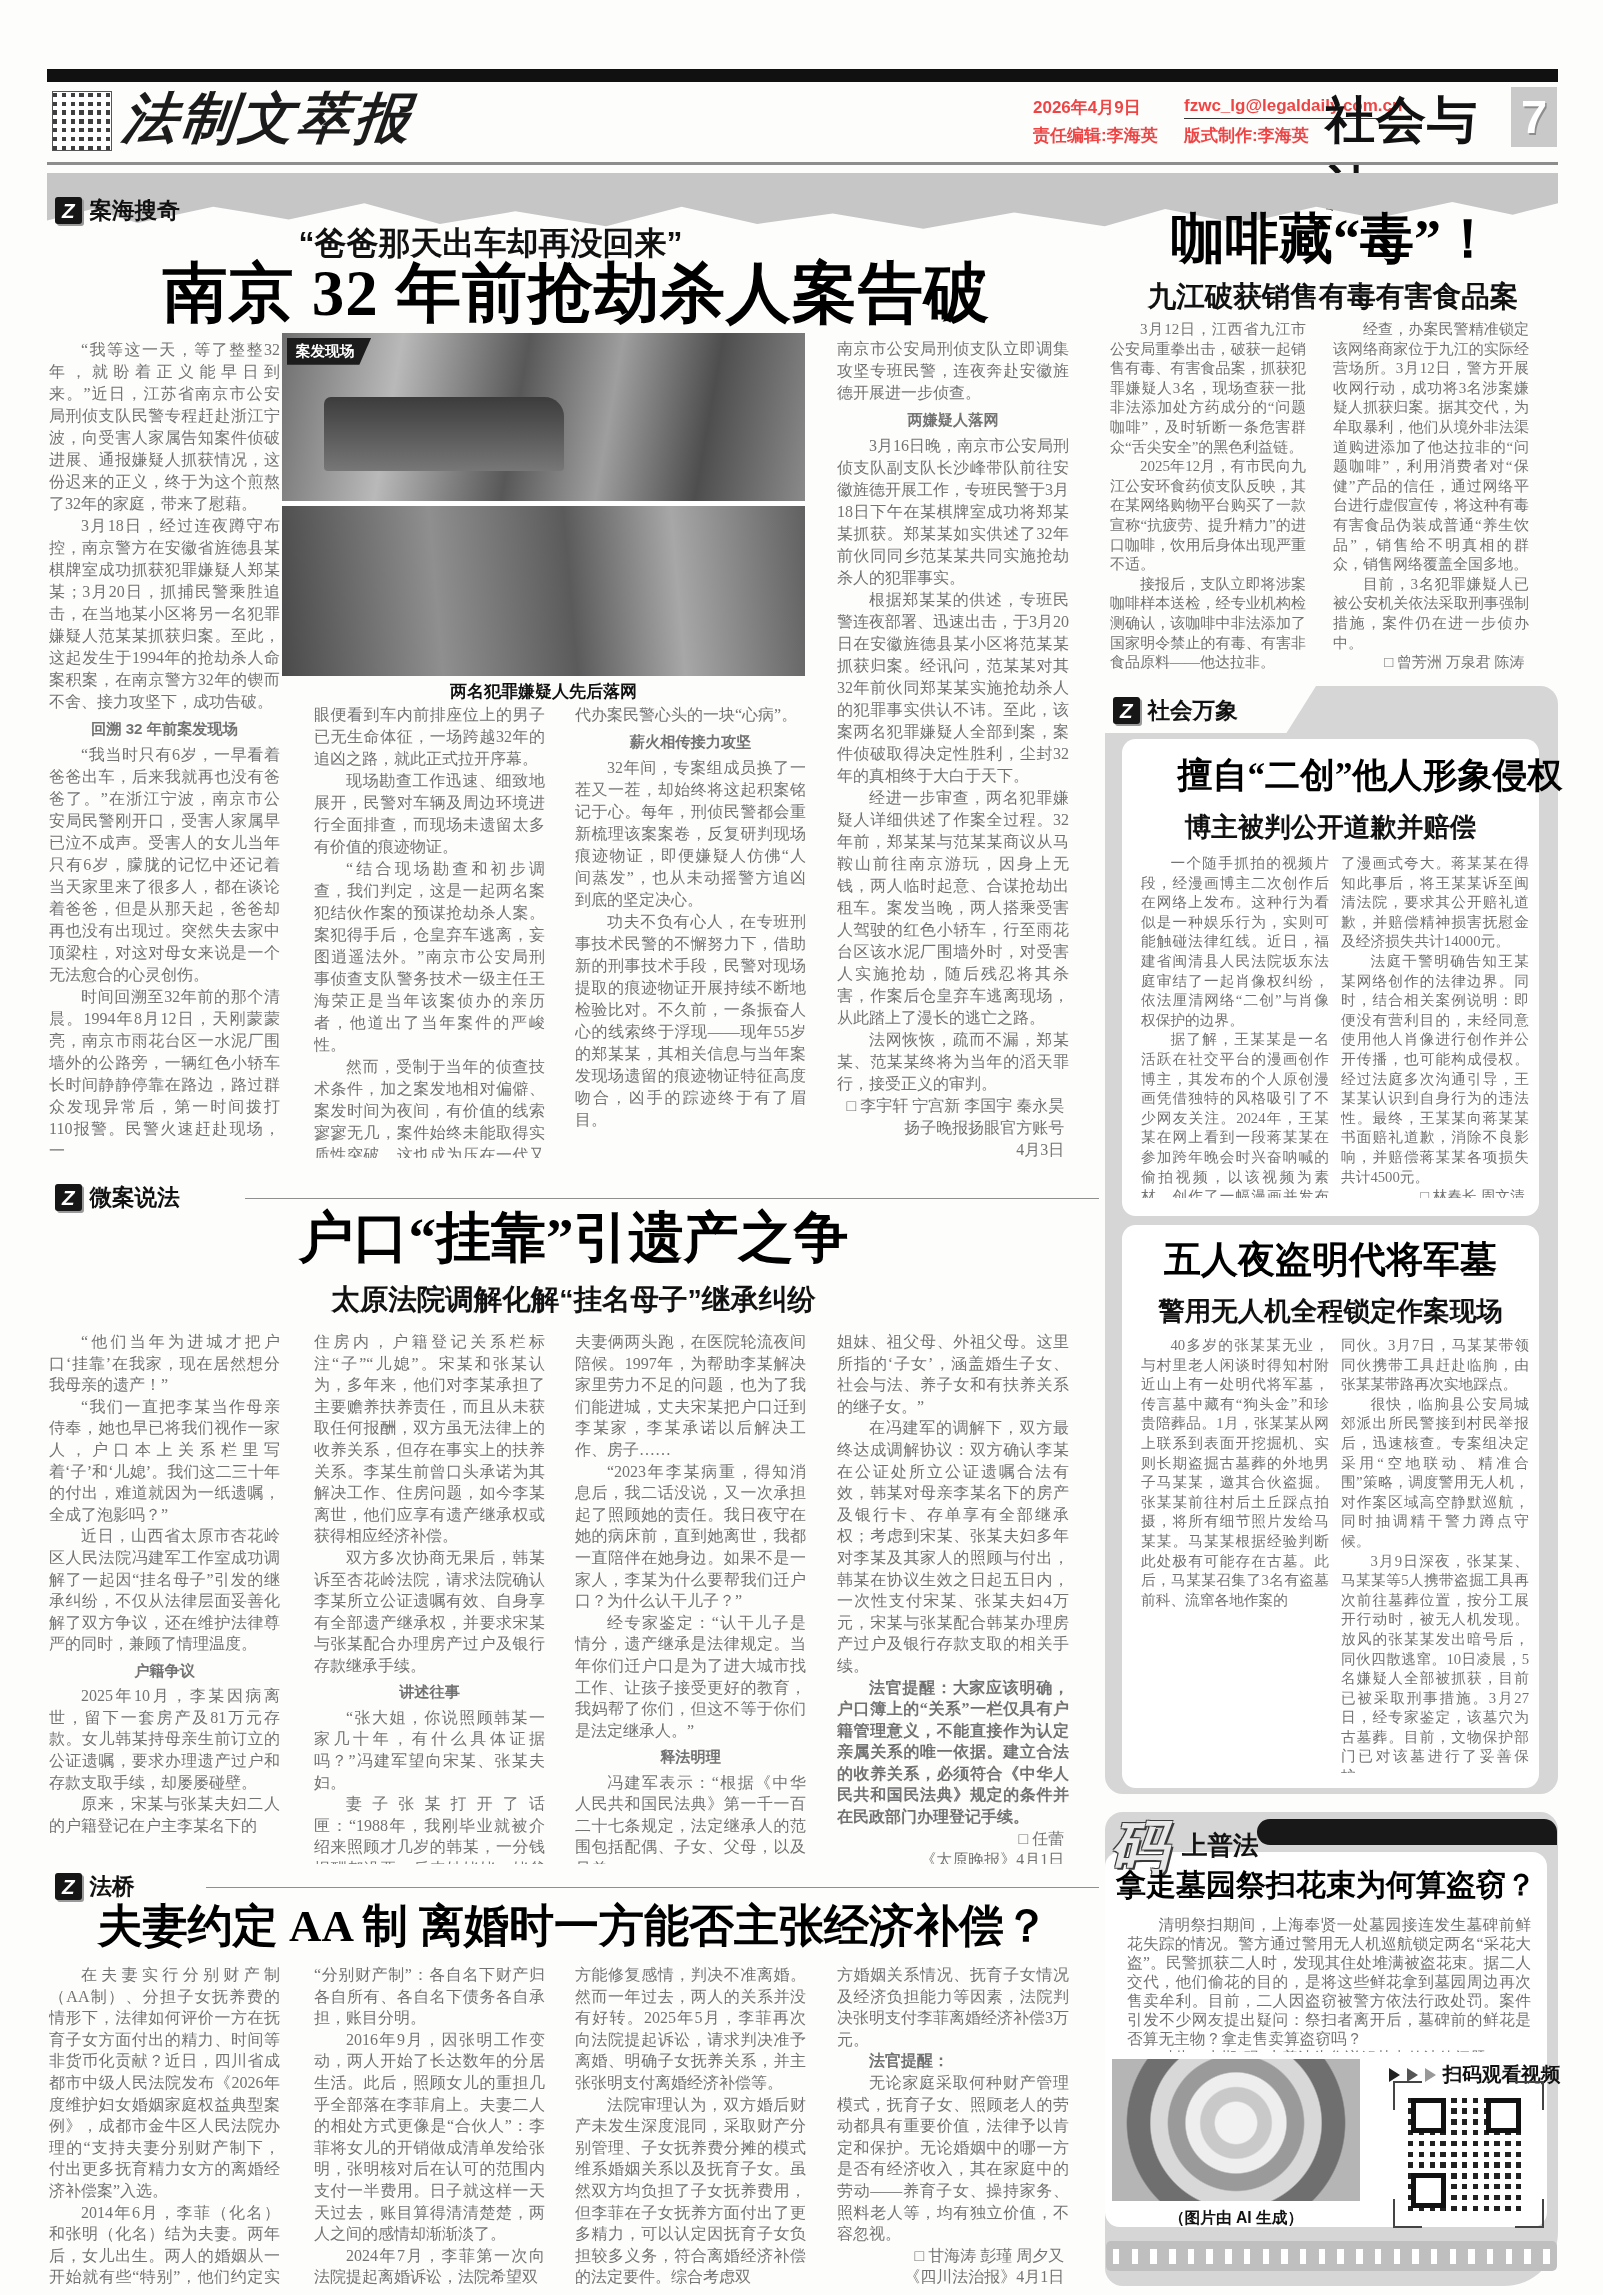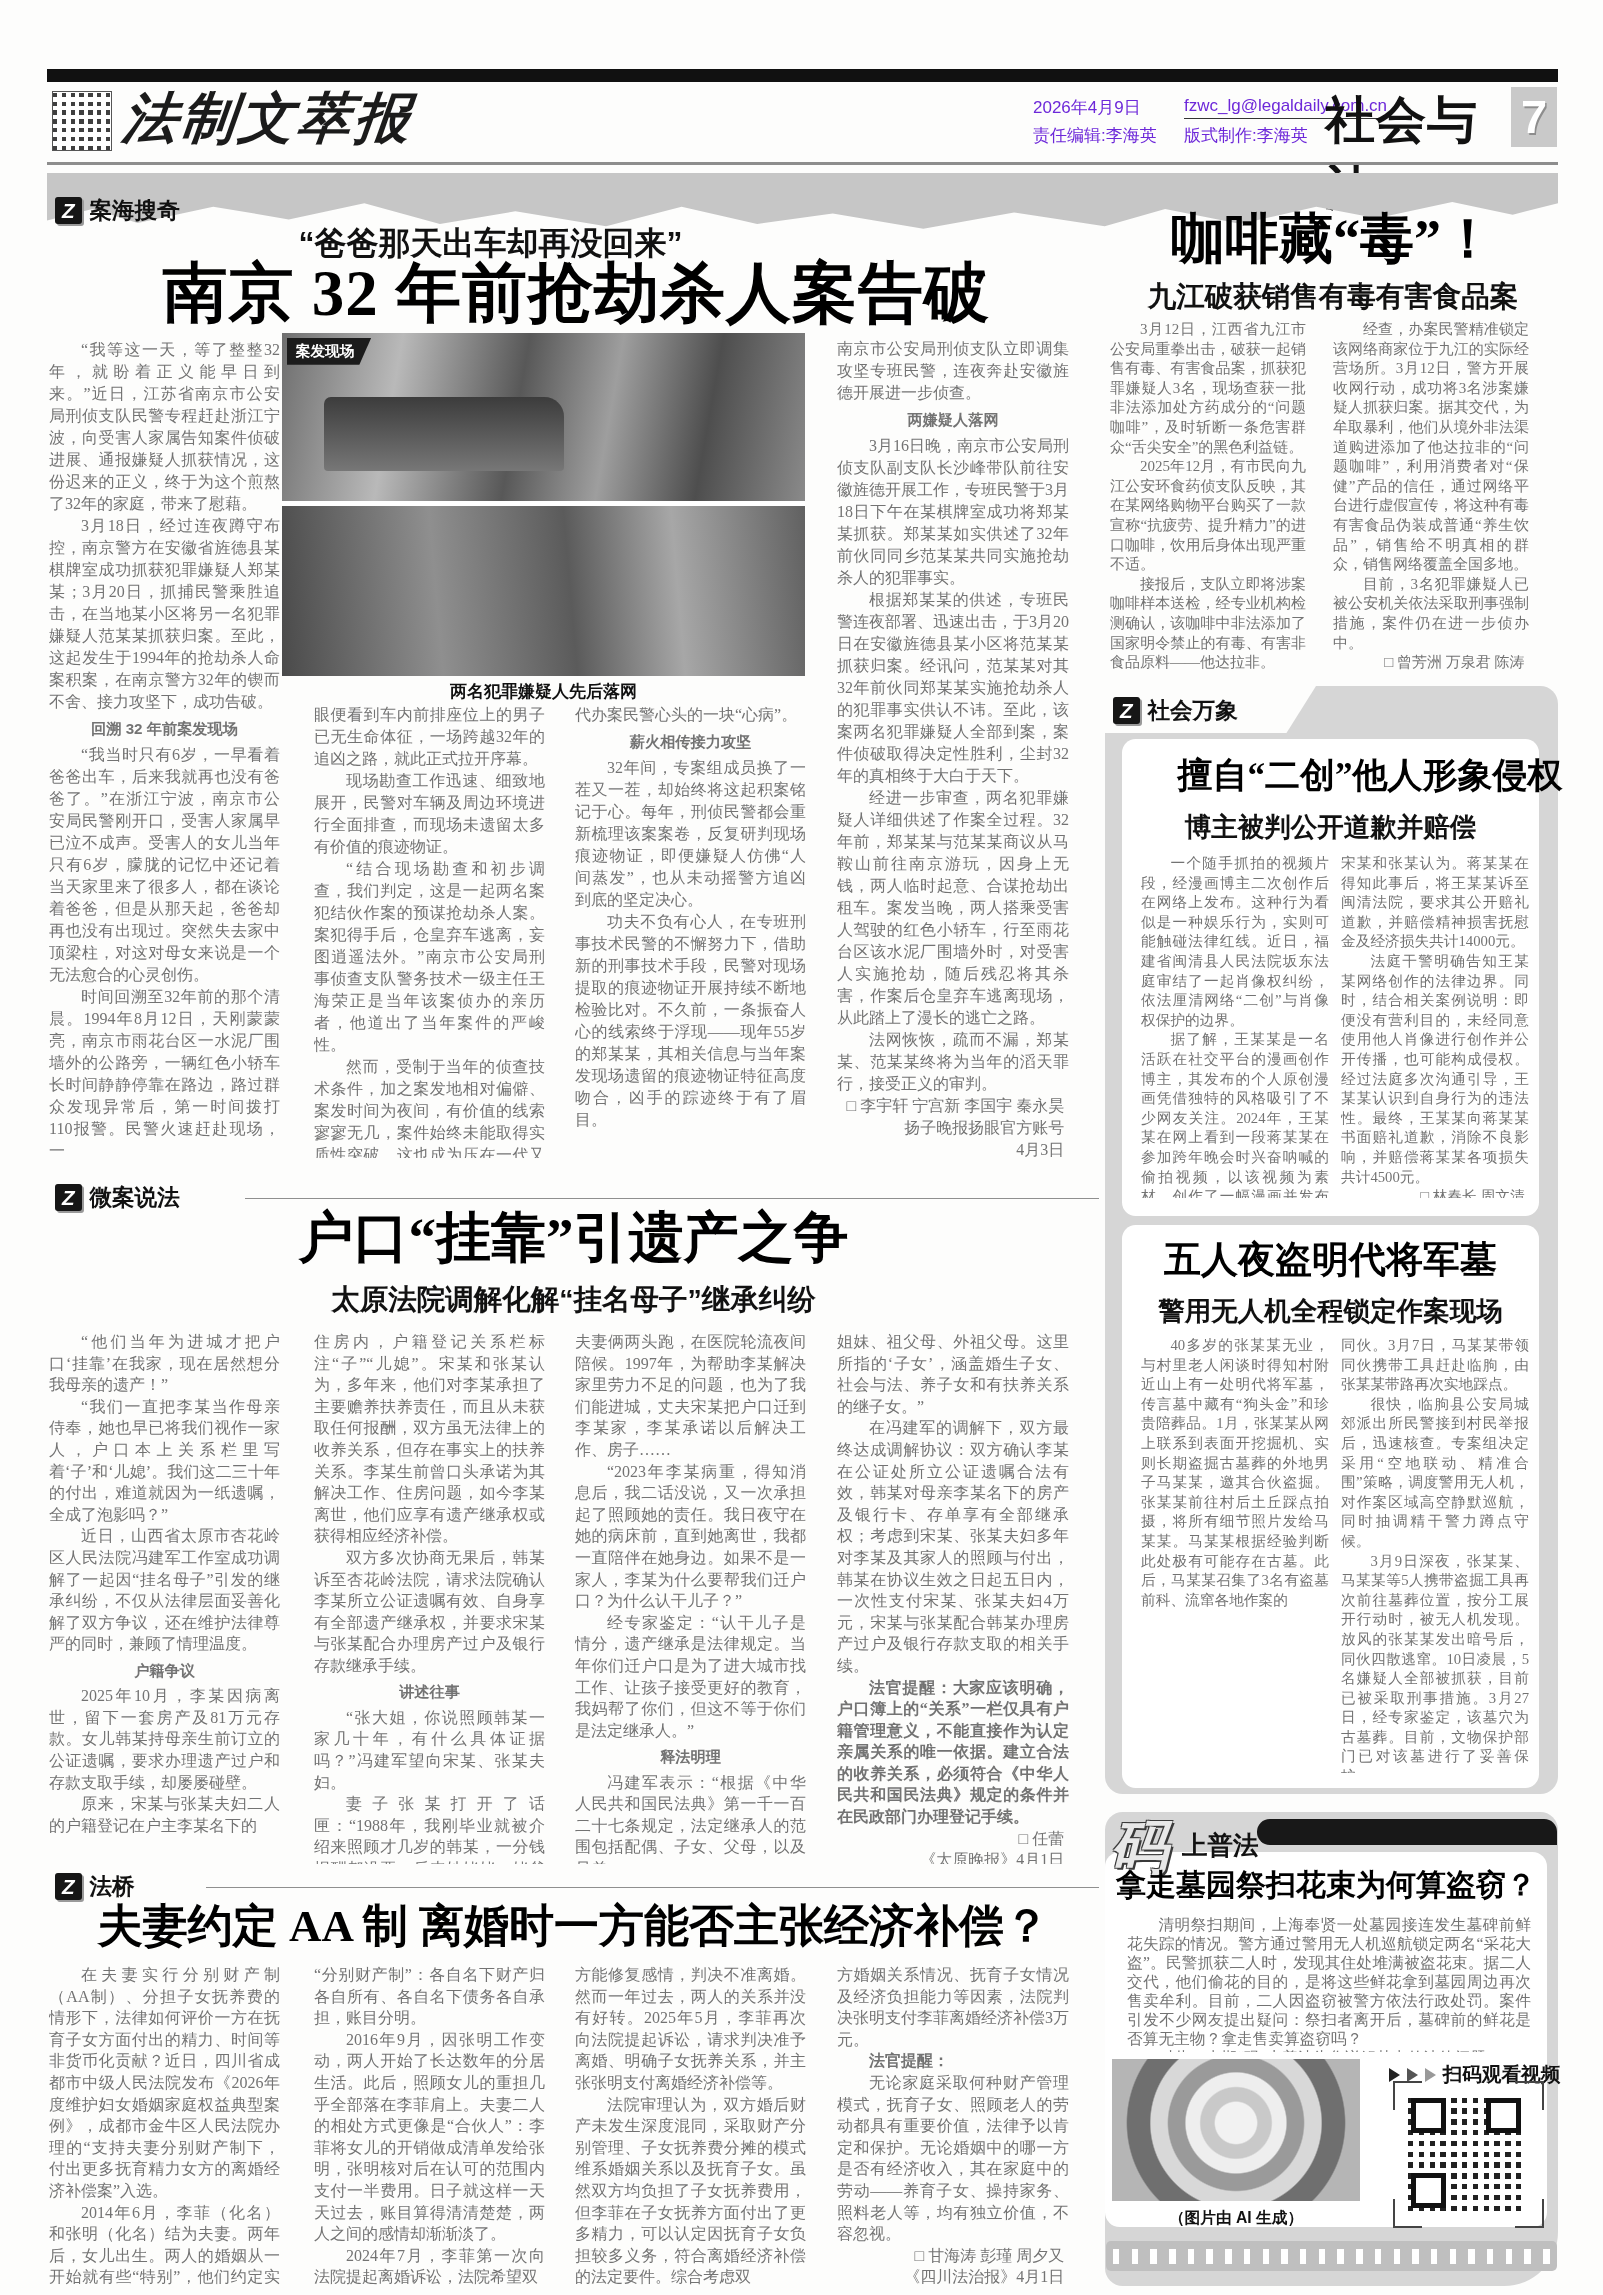--- a/index.html
+++ b/index.html
@@ -7,21 +7,21 @@
         font-family:"Liberation Serif","DejaVu Serif",serif;color:#111;}
   .abs{position:absolute;}
   
   #topbar{left:47px;top:69px;width:1511px;height:12.8px;background:#111;}
   #qrlogo{left:52px;top:91px;width:58px;height:58px;border:1px solid #555;
     background-image:repeating-linear-gradient(0deg,#222 0 4.4px,#fff 4.4px 8.8px),
                      repeating-linear-gradient(90deg,#222 0 4.4px,#fff 4.4px 8.8px);
     background-blend-mode:screen;}
   #masthead{left:123px;top:82px;width:353px;font-size:55px;font-weight:900;font-style:italic;
     letter-spacing:2.9px;transform:skewX(-6deg);color:#1b1b1b;white-space:nowrap;}
-  .hmeta{font-family:"Liberation Sans","DejaVu Sans",sans-serif;font-size:17px;font-weight:400;color:#6d28d9;white-space:nowrap;}
+  .hmeta{font-family:"Liberation Sans","DejaVu Sans",sans-serif;font-size:17px;font-weight:700;color:#ef4444;white-space:nowrap;}
   #hdate{left:1033px;top:96px;}
   #heditor{left:1033px;top:124px;}
   #hemail{left:1184px;top:96px;border-bottom:1.5px solid #333;padding-bottom:2px;}
   #hdesign{left:1184px;top:124px;}
   #hsection{left:1325px;top:87px;width:182px;font-size:50px;font-weight:900;letter-spacing:1px;
     font-family:"Liberation Serif","DejaVu Serif",serif;}
   #hpagebox{left:1511px;top:87px;width:46px;height:60px;background:#c9c9c9;text-align:center;}
   #hpagebox span{font-family:"Liberation Sans","DejaVu Sans",sans-serif;font-size:47px;line-height:60px;
     font-weight:700;color:#fff;text-shadow:1.5px 1.5px 0 #8d8d8d;}
   #rule2{left:47px;top:162px;width:1511px;height:0;border-top:3.4px solid #8d8d8d;box-shadow:0 5.4px 0 -4.4px #8d8d8d;}
@@ -177,21 +177,21 @@
   </div>
 
   <div class="abs whitebox" style="left:1122px;top:739px;width:417px;height:477px;"></div>
   <div class="abs ht" style="left:1122px;top:758px;width:496px;font-size:35px;">擅自“二创”他人形象侵权</div>
   <div class="abs st" style="left:1122px;top:809px;width:417px;font-size:26.5px;">博主被判公开道歉并赔偿</div>
   <div class="abs tcol s30" style="left:1141px;top:854px;width:188px;height:344px;">
       <p class="para">一个随手抓拍的视频片段，经漫画博主二次创作后在网络上发布。这种行为看似是一种娱乐行为，实则可能触碰法律红线。近日，福建省闽清县人民法院坂东法庭审结了一起肖像权纠纷，依法厘清网络“二创”与肖像权保护的边界。</p>
       <p class="para">据了解，王某某是一名活跃在社交平台的漫画创作博主，其发布的个人原创漫画凭借独特的风格吸引了不少网友关注。2024年，王某某在网上看到一段蒋某某在参加跨年晚会时兴奋呐喊的偷拍视频，以该视频为素材，创作了一幅漫画并发布在自己的社交账号上，对蒋某某的脸型、神态进行</p>
     </div>
   <div class="abs tcol s30" style="left:1341px;top:854px;width:188px;height:344px;">
-      <p class="para cont">宋某和张某认为。蒋某某在得知此事后，将王某某诉至闽清法院，要求其公开赔礼道歉，并赔偿精神损害抚慰金及经济损失共计14000元。</p>
+      <p class="para cont">了漫画式夸大。蒋某某在得知此事后，将王某某诉至闽清法院，要求其公开赔礼道歉，并赔偿精神损害抚慰金及经济损失共计14000元。</p>
       <p class="para">法庭干警明确告知王某某网络创作的法律边界。同时，结合相关案例说明：即便没有营利目的，未经同意使用他人肖像进行创作并公开传播，也可能构成侵权。经过法庭多次沟通引导，王某某认识到自身行为的违法性。最终，王某某向蒋某某书面赔礼道歉，消除不良影响，并赔偿蒋某某各项损失共计4500元。</p>
       <div class="byline">□ 林春长 周文清</div>
     </div>
 
   <div class="abs whitebox" style="left:1122px;top:1225px;width:417px;height:563px;"></div>
   <div class="abs ht" style="left:1122px;top:1241px;width:417px;font-size:37px;">五人夜盗明代将军墓</div>
   <div class="abs st" style="left:1122px;top:1293px;width:417px;font-size:26.5px;">警用无人机全程锁定作案现场</div>
   <div class="abs tcol s30" style="left:1141px;top:1336px;width:188px;height:437px;">
       <p class="para">40多岁的张某某无业，与村里老人闲谈时得知村附近山上有一处明代将军墓，传言墓中藏有“狗头金”和珍贵陪葬品。1月，张某某从网上联系到表面开挖掘机、实则长期盗掘古墓葬的外地男子马某某，邀其合伙盗掘。张某某前往村后土丘踩点拍摄，将所有细节照片发给马某某。马某某根据经验判断此处极有可能存在古墓。此后，马某某召集了3名有盗墓前科、流窜各地作案的</p>
     </div>

